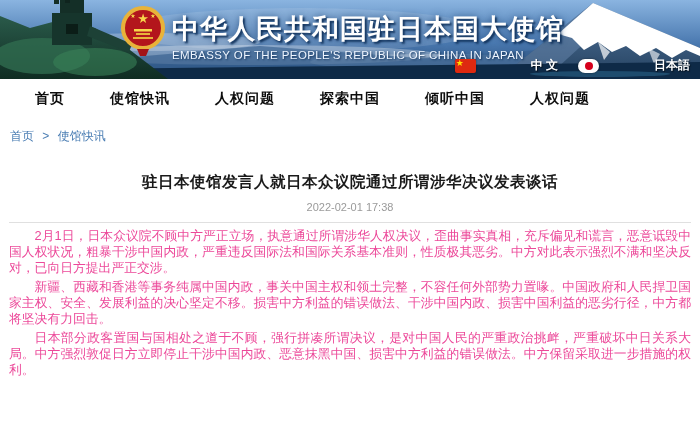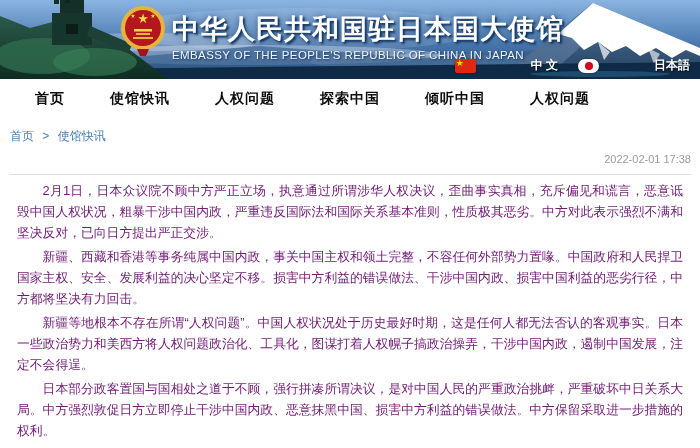--- a/index.html
+++ b/index.html
@@ -35,26 +35,26 @@
   .nav a{color:#0d0d0d;font-size:14px;font-weight:bold;letter-spacing:1px;text-decoration:none;cursor:pointer;white-space:nowrap;}
 
   
   .breadcrumb{padding:10px 4px 0 10px;font-size:12px;color:#4a7db3;}
   .breadcrumb a{color:#4a7db3;text-decoration:none;cursor:pointer;}
   .breadcrumb .sep{margin:0 5px;color:#4a7db3;}
 
   
   .article{padding:0 9px;}
   .article-title{margin:27px 0 0;text-align:center;font-size:15.5px;font-weight:bold;color:#1a1a1a;letter-spacing:.5px;}
-  .article-date{margin-top:8px;text-align:right;font-size:11px;color:#9a9a9a;}
+  .article-date{margin-top:8px;text-align:center;font-size:11px;color:#9a9a9a;}
   .divider{margin:9px 0 0;border:none;border-top:1px solid #e0e0e0;height:0;}
   .article-body{margin-top:5px;}
   .article-body p{
-    margin:3px 8px;text-indent:2em;text-align:justify;
-    font-size:12.8px;line-height:21px;color:#701a75;
+    margin:3px 0;text-indent:2em;text-align:justify;
+    font-size:12.8px;line-height:16px;color:#ec4899;
   }
 </style>
 </head>
 <body>
 
 <div class="page">
 
   <header class="banner">
     <svg class="banner-bg" width="700" height="79" viewBox="0 0 700 79" aria-hidden="true">
       <defs>
@@ -149,23 +149,23 @@
     </ul>
   </nav>
 
   <div class="breadcrumb">
     <a>首页</a>
     <span class="sep">&gt;</span>
     <a>使馆快讯</a>
   </div>
 
   <main class="article">
+    <h1 class="article-title">驻日本使馆发言人就日本众议院通过所谓涉华决议发表谈话</h1>
     <div class="article-date">2022-02-01 17:38</div>
     <hr class="divider">
     <div class="article-body">
       <p>2月1日，日本众议院不顾中方严正立场，执意通过所谓涉华人权决议，歪曲事实真相，充斥偏见和谎言，恶意诋毁中国人权状况，粗暴干涉中国内政，严重违反国际法和国际关系基本准则，性质极其恶劣。中方对此表示强烈不满和坚决反对，已向日方提出严正交涉。</p>
       <p>新疆、西藏和香港等事务纯属中国内政，事关中国主权和领土完整，不容任何外部势力置喙。中国政府和人民捍卫国家主权、安全、发展利益的决心坚定不移。损害中方利益的错误做法、干涉中国内政、损害中国利益的恶劣行径，中方都将坚决有力回击。</p>
-      <p>新疆等地根本不存在所谓“人权问题”。中国人权状况处于历史最好时期，这是任何人都无法否认的客观事实。日本一些政治势力和美西方将人权问题政治化、工具化，图谋打着人权幌子搞政治操弄，干涉中国内政，遏制中国发展，注定不会得逞。</p>
       <p>日本部分政客置国与国相处之道于不顾，强行拼凑所谓决议，是对中国人民的严重政治挑衅，严重破坏中日关系大局。中方强烈敦促日方立即停止干涉中国内政、恶意抹黑中国、损害中方利益的错误做法。中方保留采取进一步措施的权利。</p>
     </div>
   </main>
 
 </div>
 
 </body></html>

